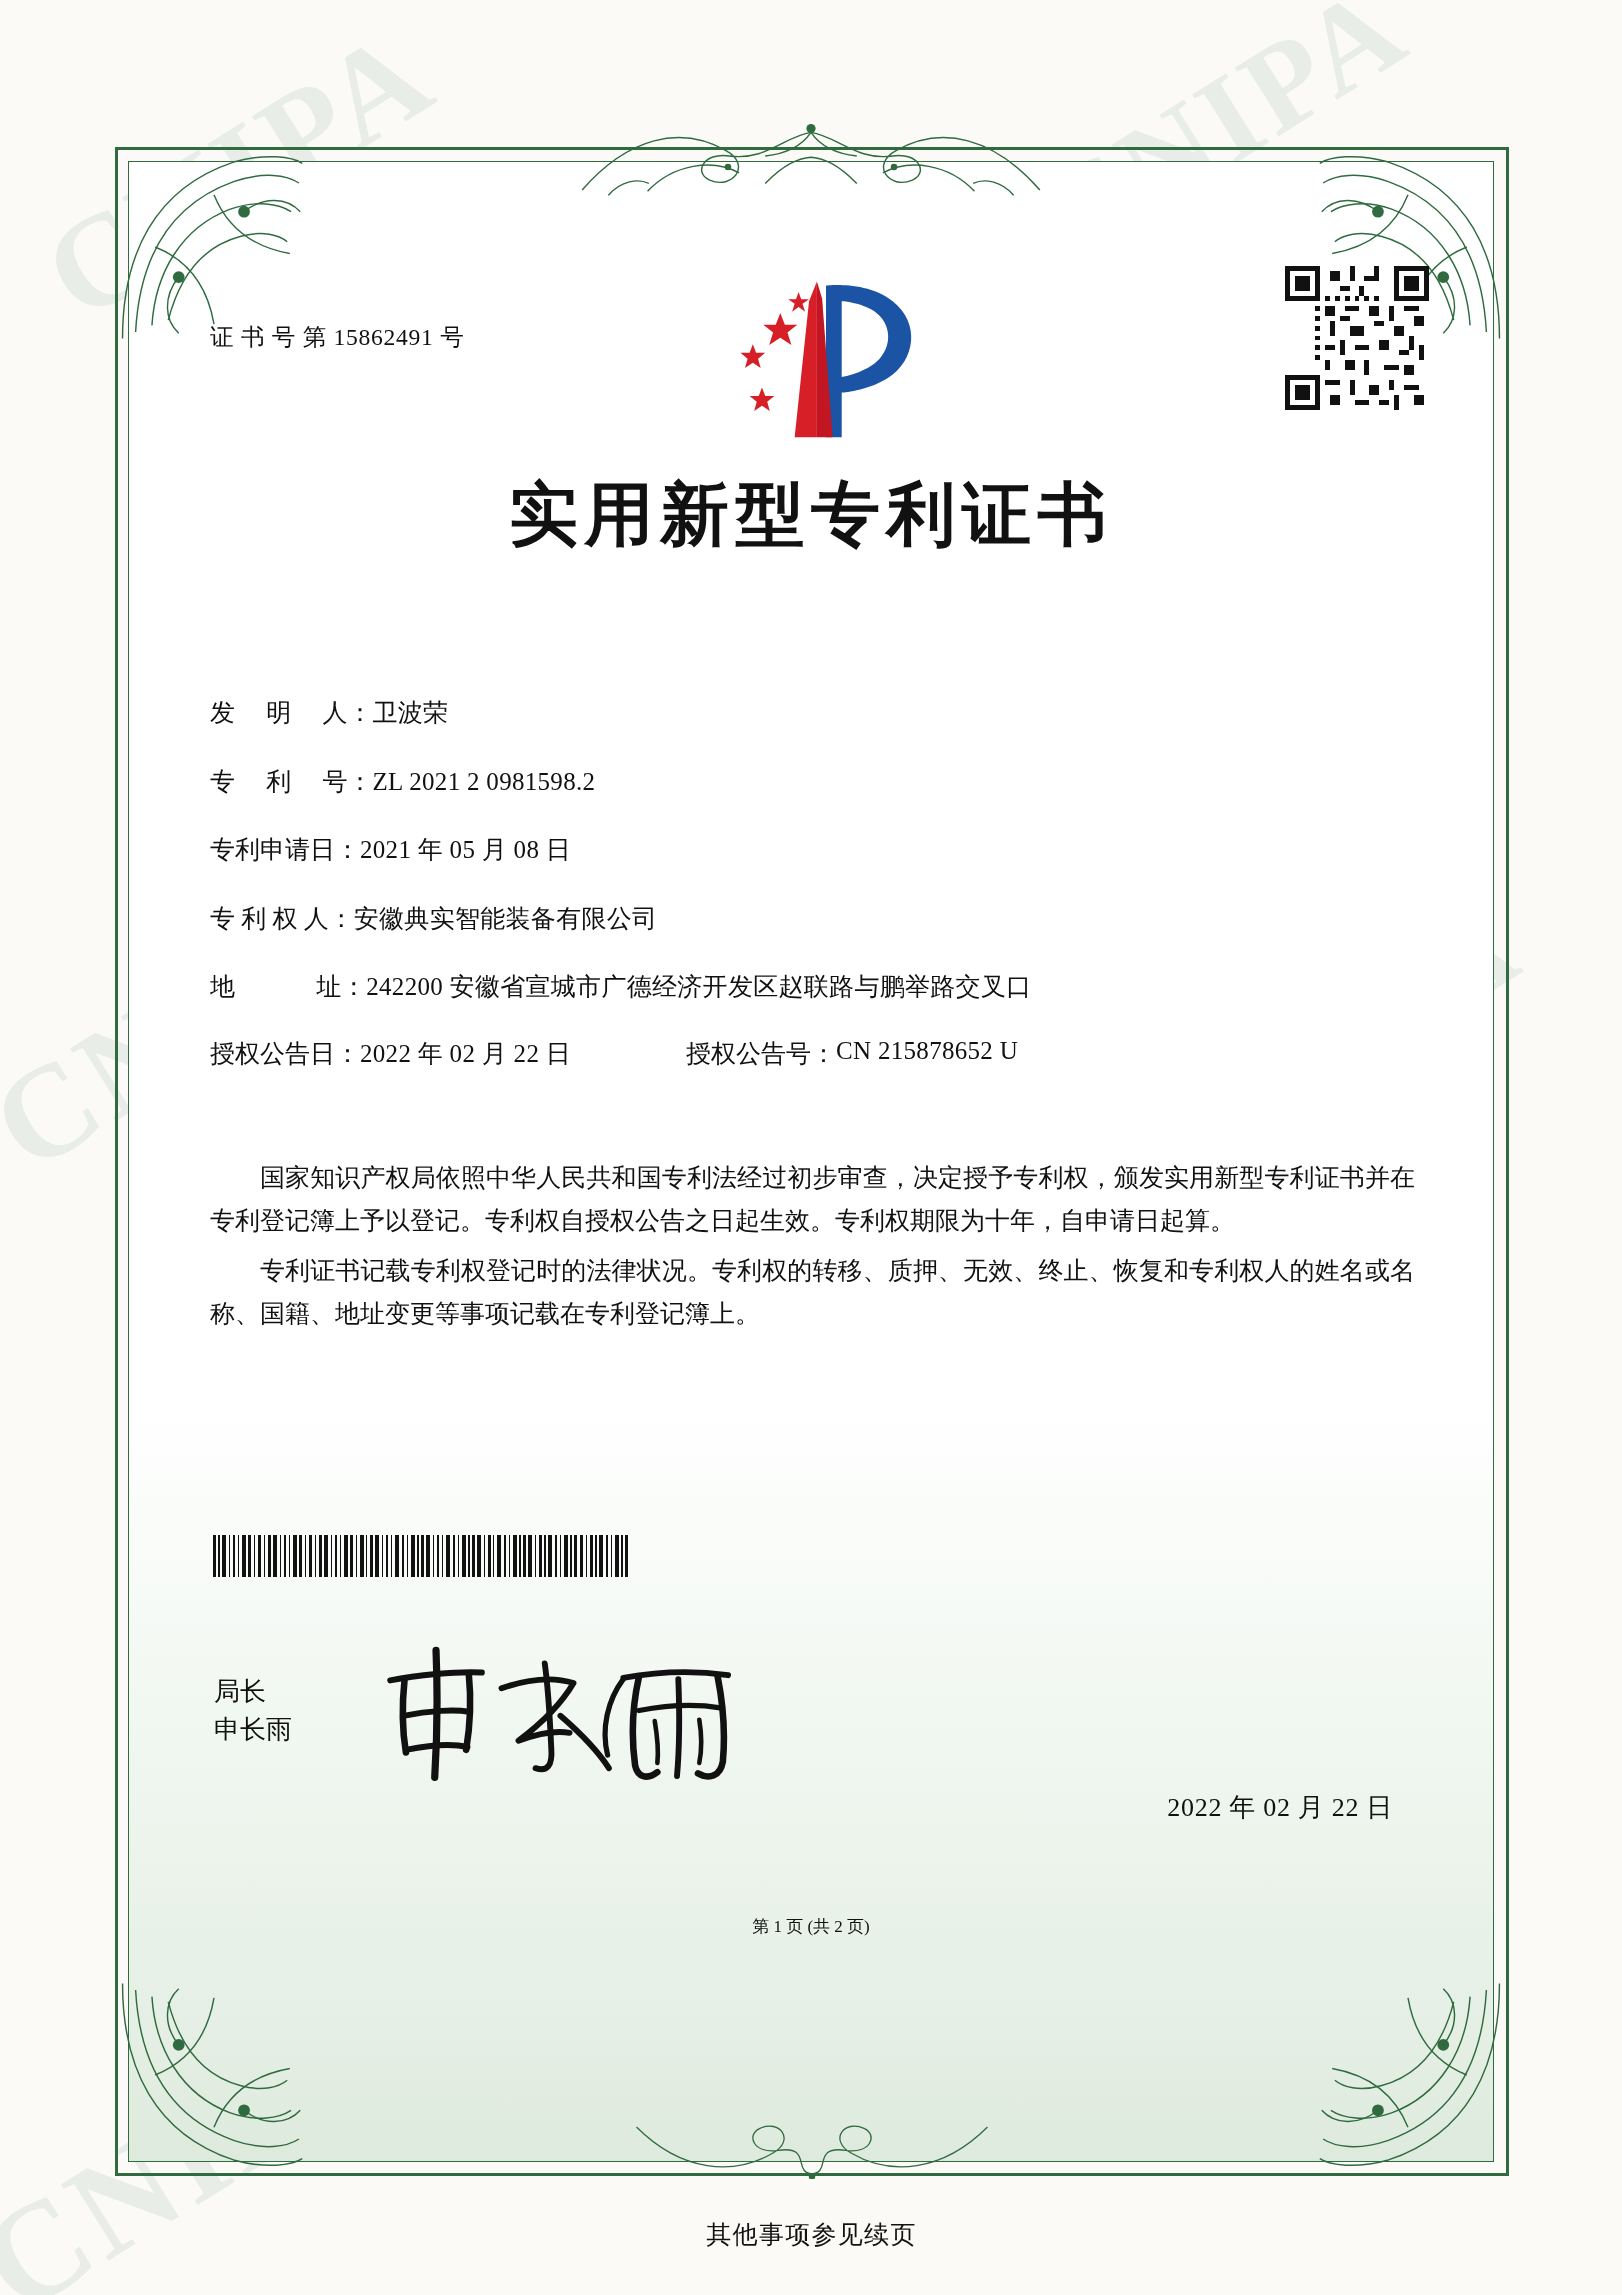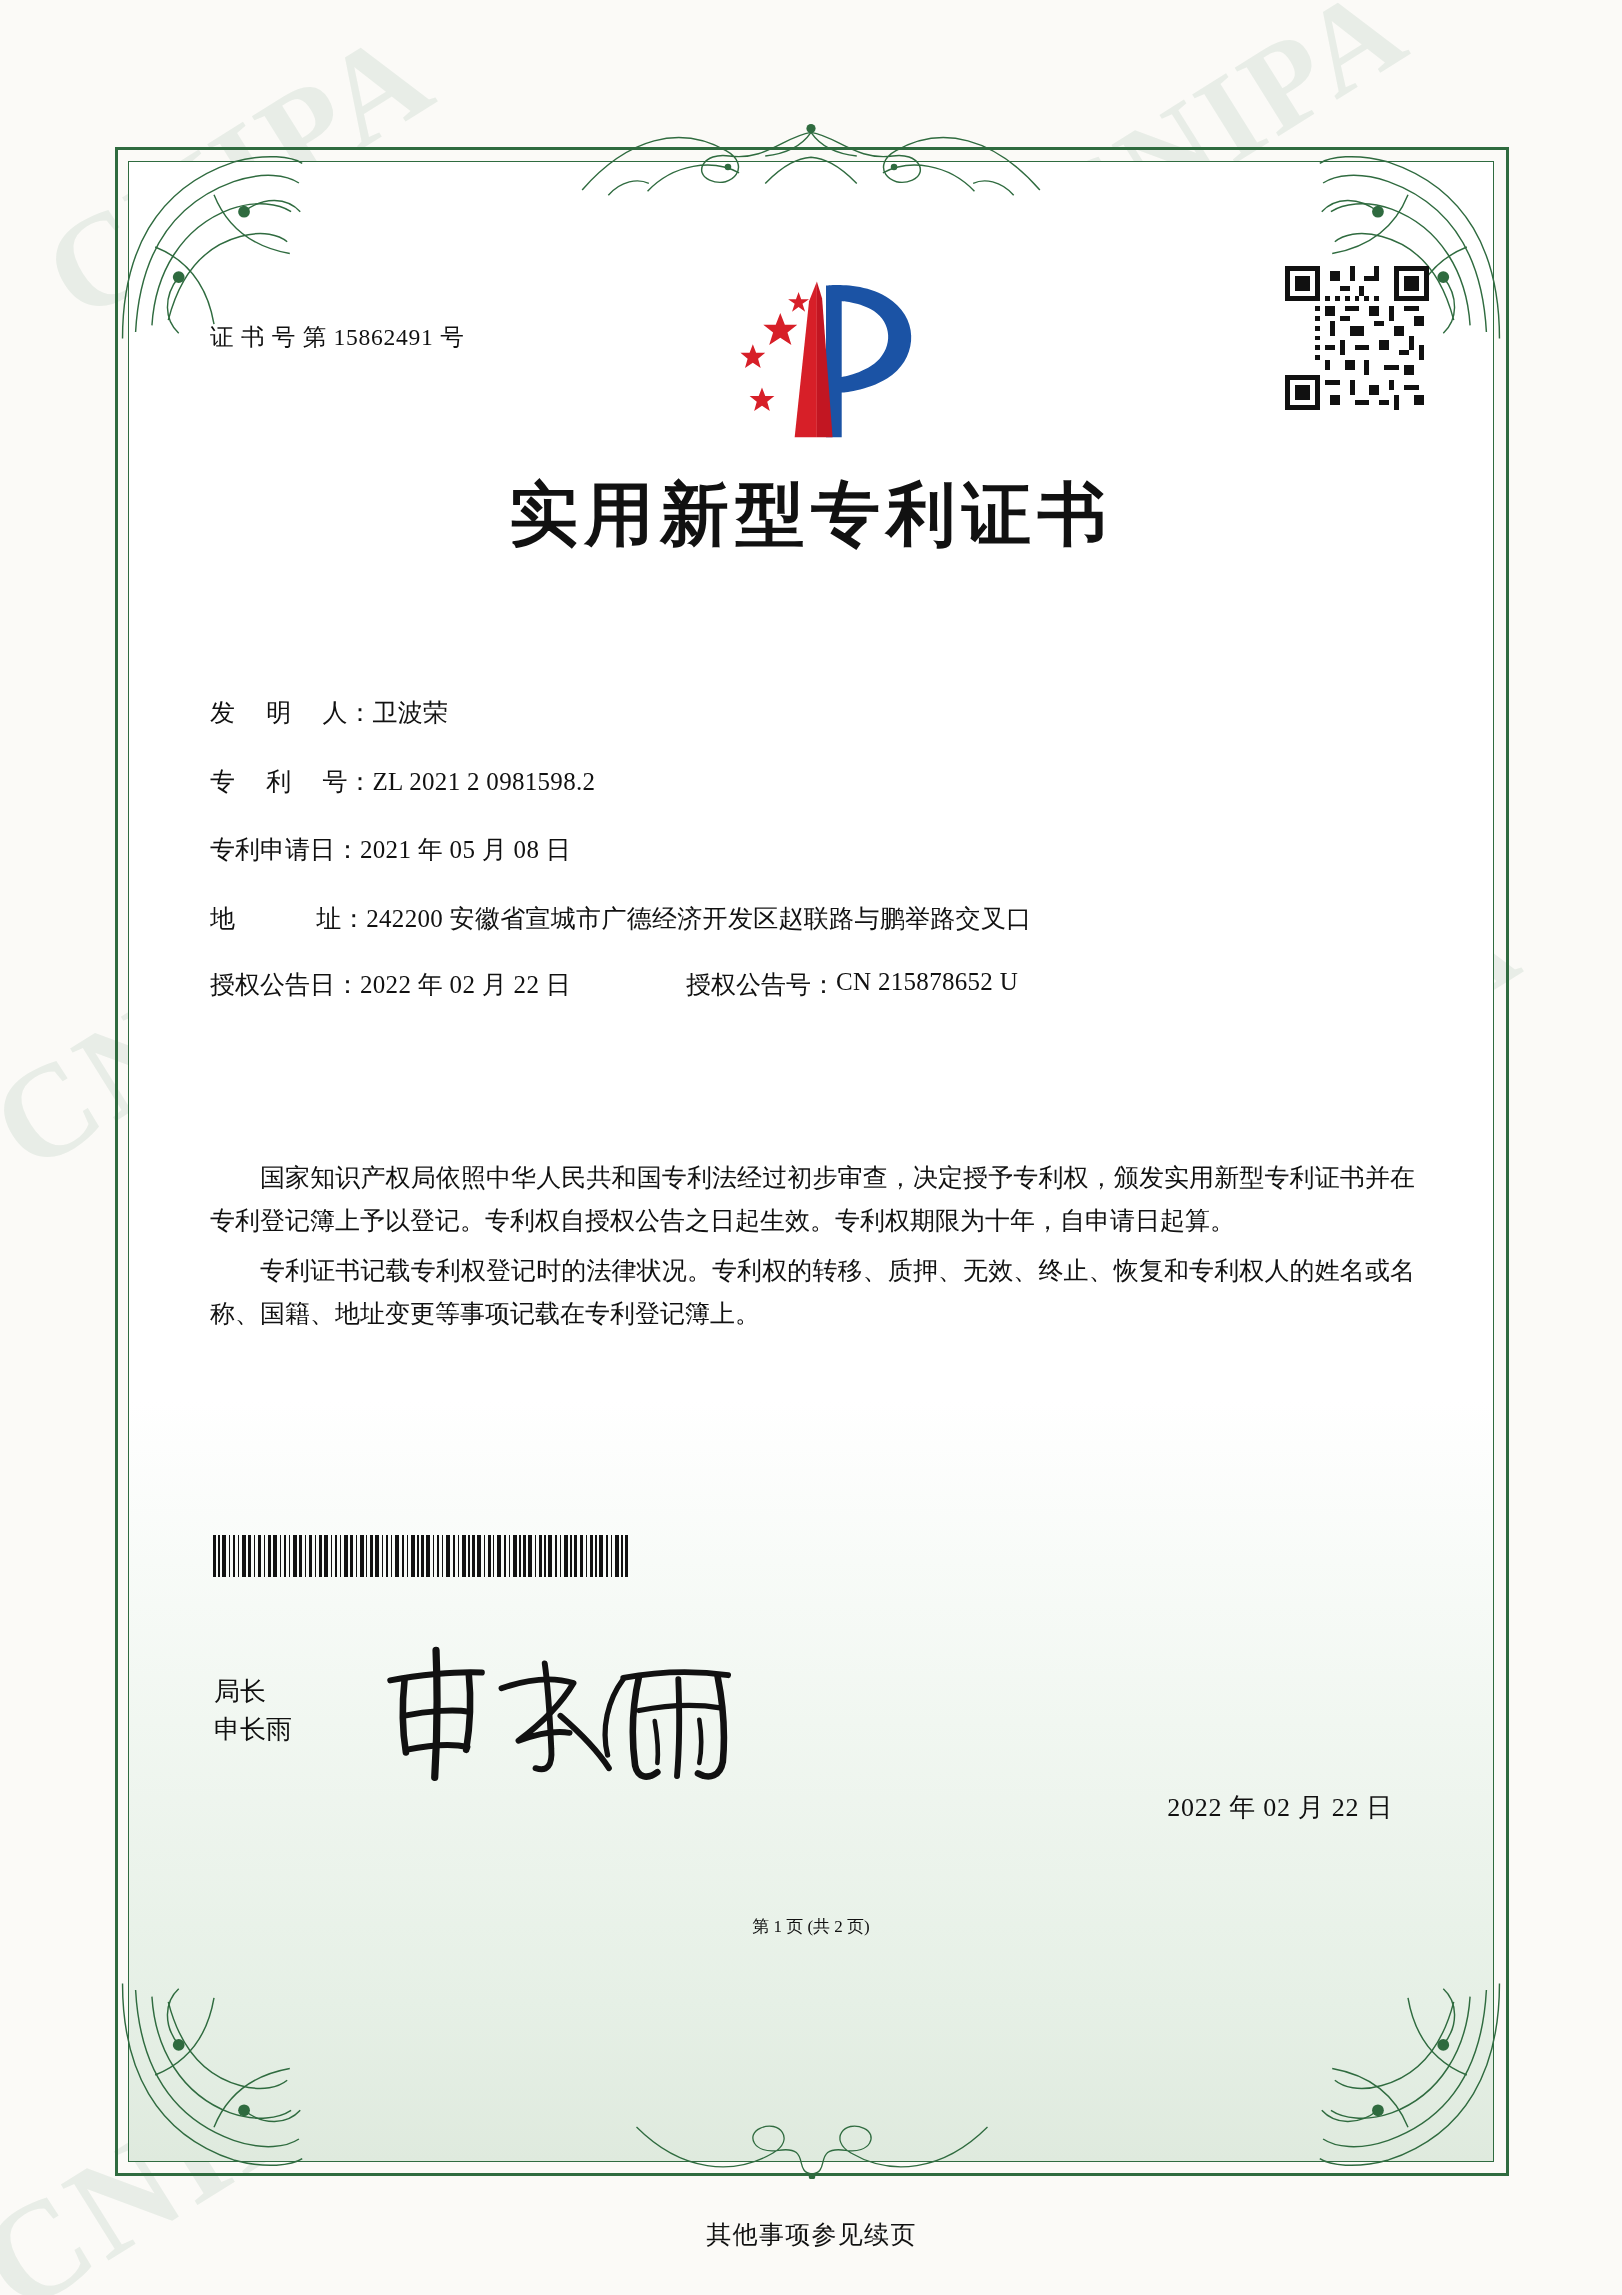--- a/index.html
+++ b/index.html
@@ -427,20 +427,24 @@
         <span class="field-label">发　 明　 人：</span>
         <span class="field-value">卫波荣</span>
       </div>
       <div class="field-row">
         <span class="field-label">专　 利　 号：</span>
         <span class="field-value">ZL 2021 2 0981598.2</span>
       </div>
       <div class="field-row">
         <span class="field-label">专利申请日：</span>
         <span class="field-value">2021 年 05 月 08 日</span>
+      </div>
+      <div class="field-row">
+        <span class="field-label">专 利 权 人：</span>
+        <span class="field-value">安徽典实智能装备有限公司</span>
       </div>
       <div class="field-row">
         <span class="field-label">地　　　 址：</span>
         <span class="field-value wrap">242200 安徽省宣城市广德经济开发区赵联路与鹏举路交叉口</span>
       </div>
 
       <div class="dual-row">
         <span class="dual-left">
           <span class="field-label">授权公告日：</span>
           <span class="field-value">2022 年 02 月 22 日</span>

